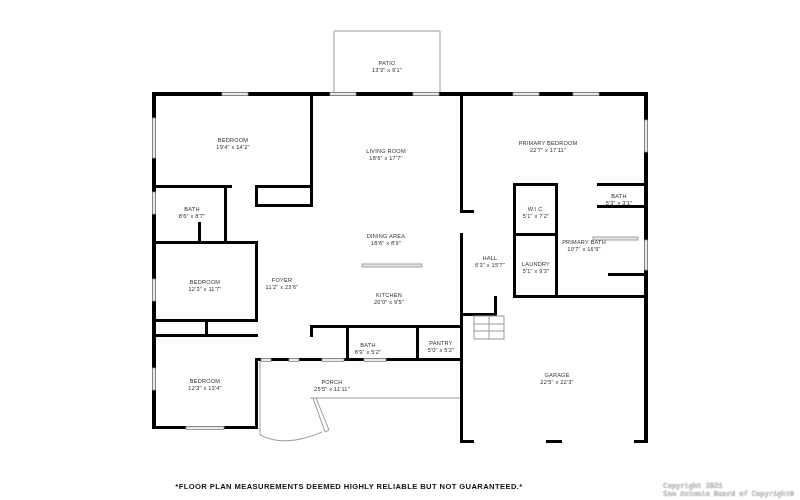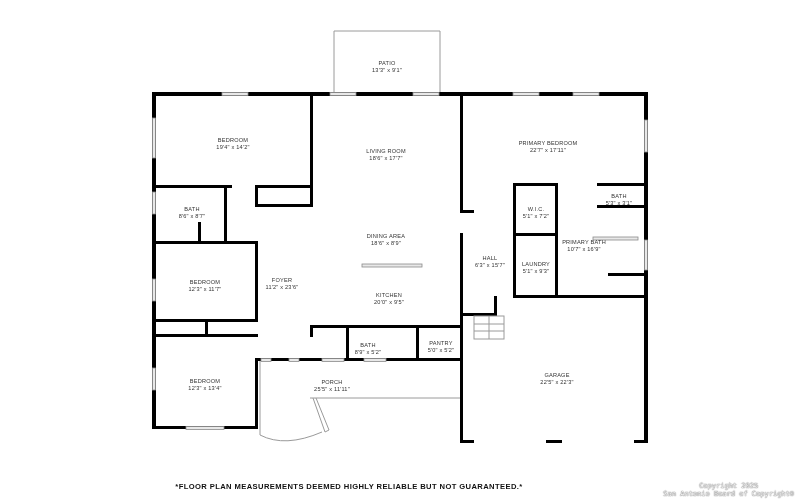--- a/index.html
+++ b/index.html
@@ -3,21 +3,21 @@
 <meta charset="utf-8">
 <style>
   html, body { margin: 0; padding: 0; background: #ffffff; }
   body { width: 800px; height: 500px; position: relative; overflow: hidden; font-family: "Liberation Sans", sans-serif; }
   #plan { position: absolute; left: 0; top: 0; width: 800px; height: 500px; }
   .wall { fill: #000; }
   .thin { stroke: #9a9a9a; stroke-width: 1; fill: none; }
   .win { fill: #e8e8e8; stroke: #8a8a8a; stroke-width: 0.8; }
   .lbl { font-family: "Liberation Sans", sans-serif; font-size: 5.6px; fill: #333; text-anchor: middle; letter-spacing: 0.2px; }
   .disclaimer { position: absolute; left: 0; width: 674px; top: 482px; text-align: center; font-size: 7.6px; font-weight: bold; color: #111; letter-spacing: 0.4px; margin-left: 12px; }
-  .copyright { position: absolute; right: 6px; top: 482px; text-align: center; font-size: 7px; line-height: 8px; color: #fff; font-family: "DejaVu Sans Mono", monospace; text-shadow: 0 0 1px #555, 0 0 1px #555; }
+  .copyright { position: absolute; right: 6px; top: 482px; text-align: left; font-size: 7px; line-height: 8px; color: #fff; font-family: "DejaVu Sans Mono", monospace; text-shadow: 0 0 1px #555, 0 0 1px #555; }
 </style>
 </head>
 <body>
 
 <svg id="plan" viewBox="0 0 800 500" xmlns="http://www.w3.org/2000/svg">
 
   <g>
     <path class="thin" d="M334 93 V31 H440 V93"></path>
   </g>
 

